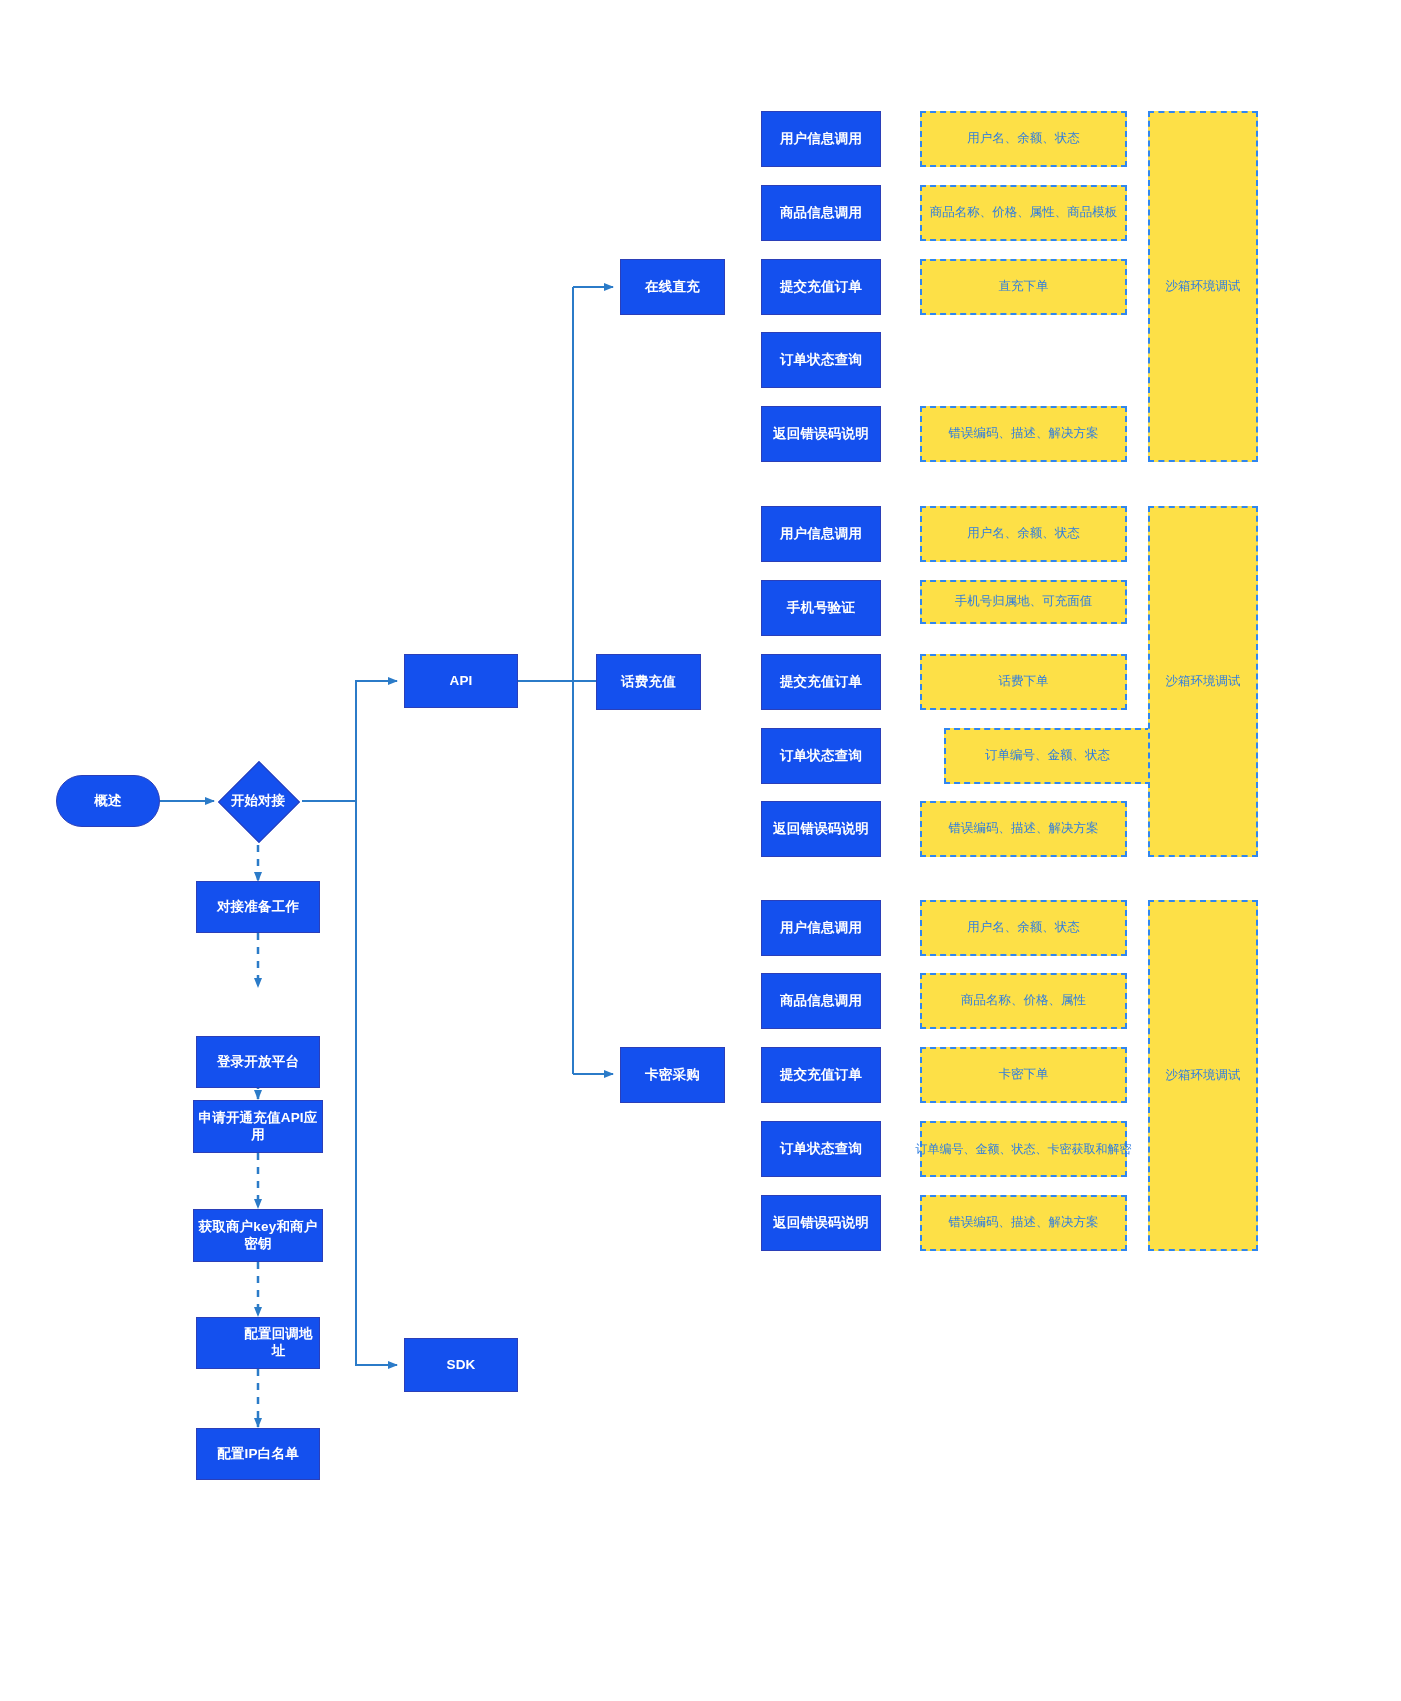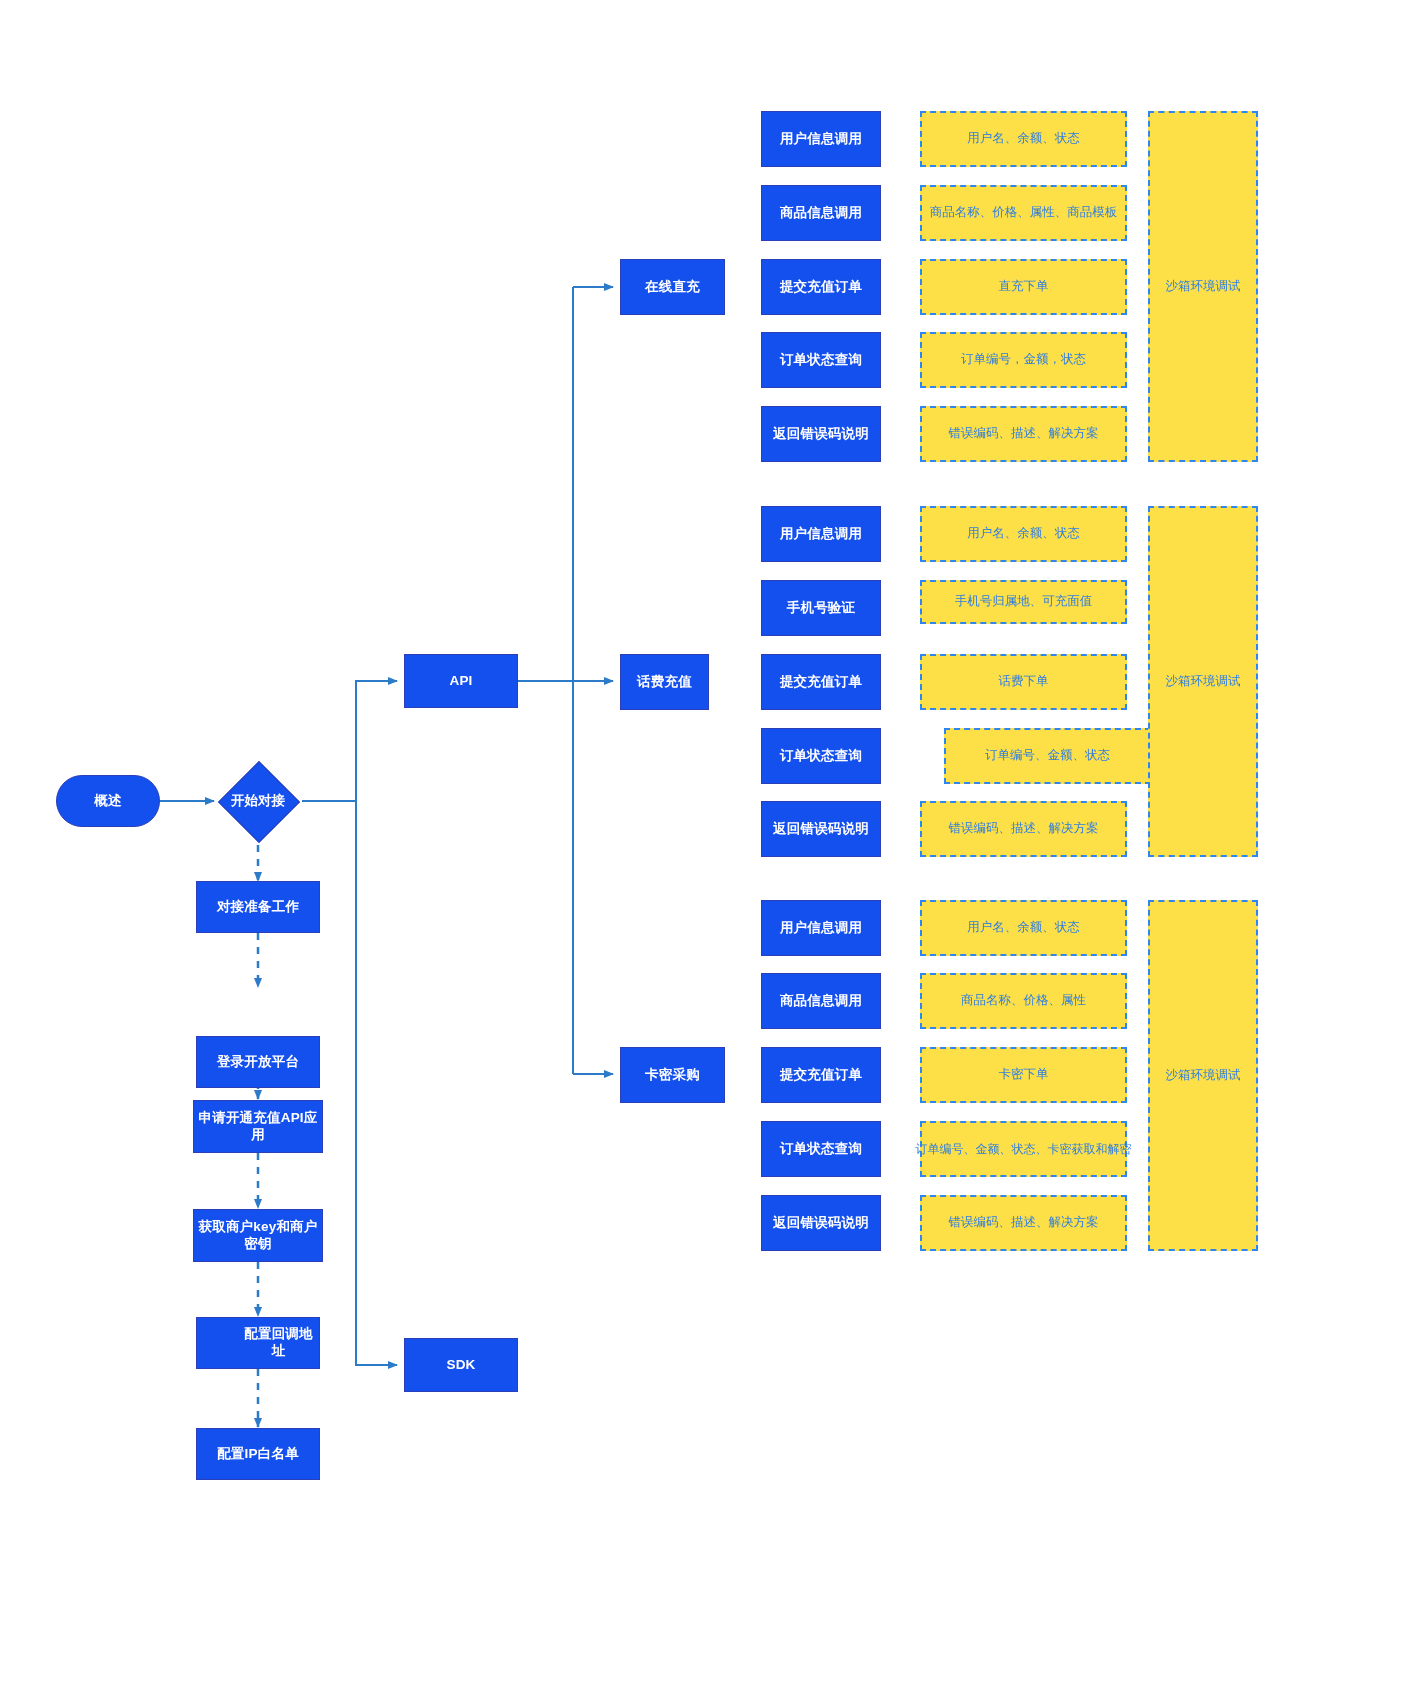--- a/index.html
+++ b/index.html
@@ -172,34 +172,31 @@
   </div>
   <div class="node n-solid" style="left:761px; top:259px; width:120px; height:56px;">
     <span>提交充值订单</span>
   </div>
   <div class="node n-dashed" style="left:920px; top:259px; width:207px; height:56px;">
     <span>直充下单</span>
   </div>
   <div class="node n-solid" style="left:761px; top:332px; width:120px; height:56px;">
     <span>订单状态查询</span>
   </div>
-  <div class="node n-dashed" style="left:920px; top:332px; width:207px; height:56px;">
-    <span>订单编号，金额，状态</span>
-  </div>
   <div class="node n-solid" style="left:761px; top:406px; width:120px; height:56px;">
     <span>返回错误码说明</span>
   </div>
   <div class="node n-dashed" style="left:920px; top:406px; width:207px; height:56px;">
     <span>错误编码、描述、解决方案</span>
   </div>
   <div class="node n-dashed tall" style="left:1148px; top:111px; width:110px; height:351px;">
     <span>沙箱环境调试</span>
   </div>
 
-  <div class="node n-solid" style="left:620px; top:654px; width:89px; height:56px;">
+  <div class="node n-solid" style="left:596px; top:654px; width:105px; height:56px;">
     <span>话费充值</span>
   </div>
   <div class="node n-solid" style="left:761px; top:506px; width:120px; height:56px;">
     <span>用户信息调用</span>
   </div>
   <div class="node n-dashed" style="left:920px; top:506px; width:207px; height:56px;">
     <span>用户名、余额、状态</span>
   </div>
   <div class="node n-solid" style="left:761px; top:580px; width:120px; height:56px;">
     <span>手机号验证</span>

